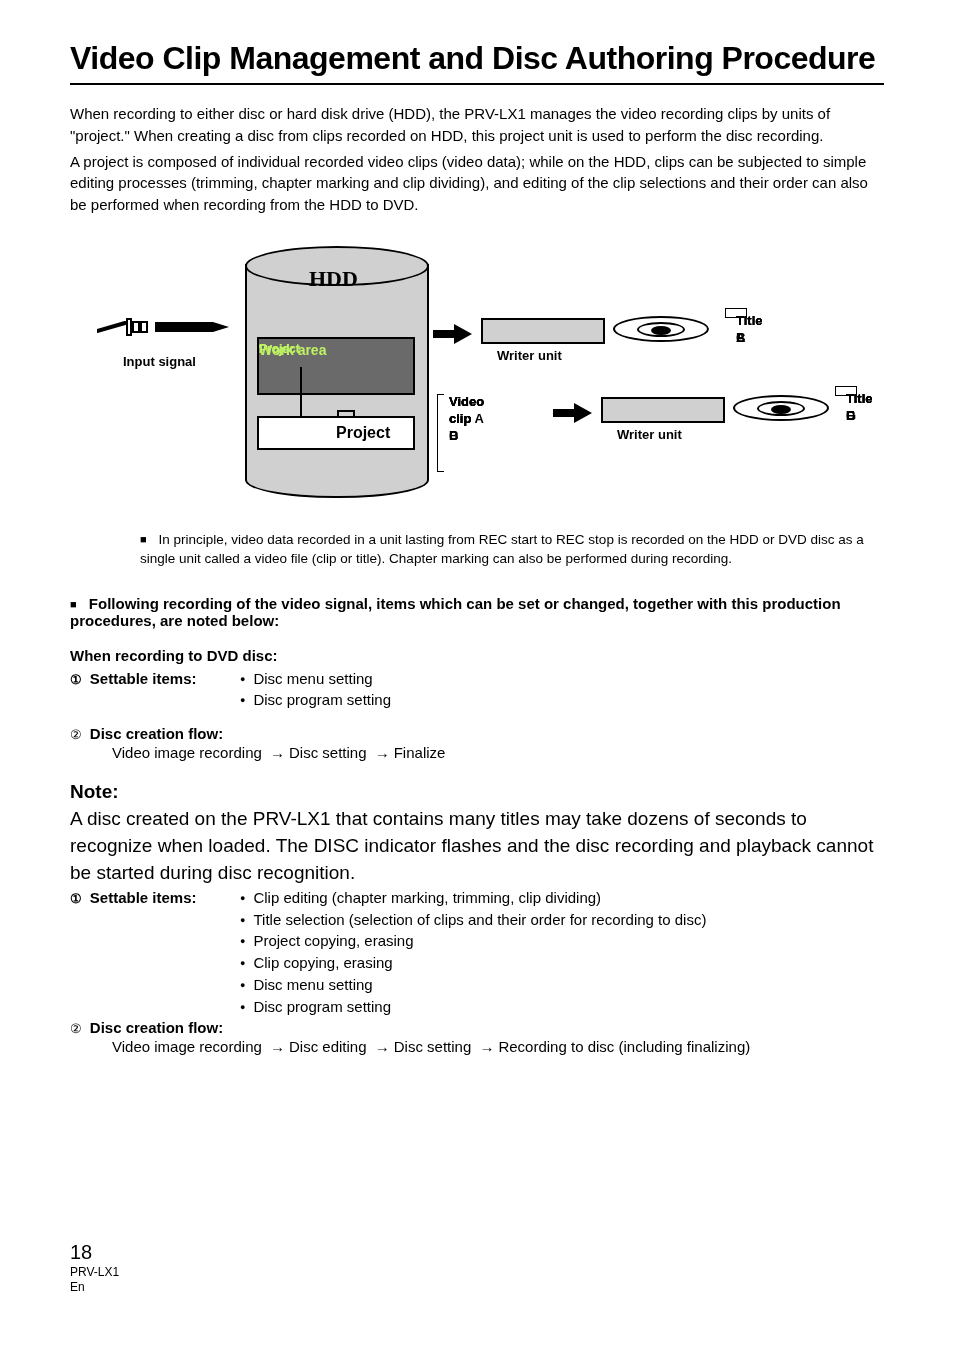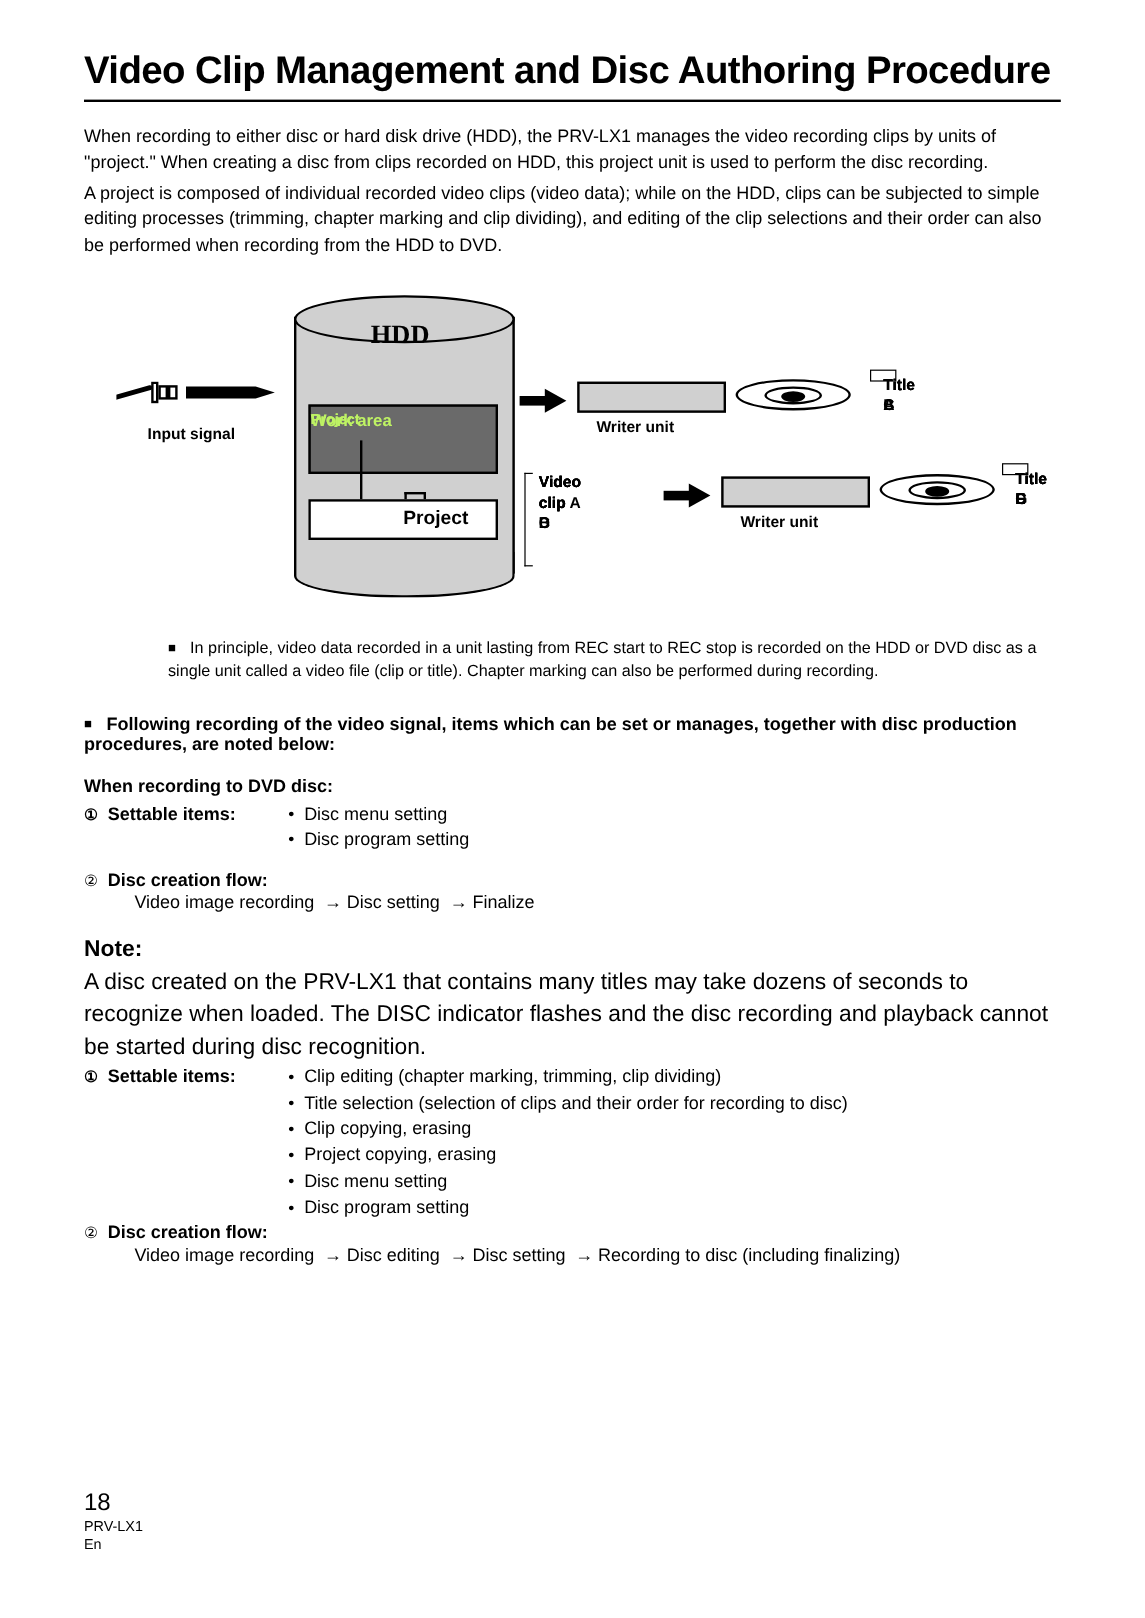--- a/index.html
+++ b/index.html
@@ -292,21 +292,21 @@
       <div>Title F</div>
       <div>Title G</div>
     </div>
   </div>
 
   <div style="font-size:13.5px; line-height:1.4; margin-left:70px; margin-bottom:26px;" class="sq-bullet">
     <span>In principle, video data recorded in a unit lasting from REC start to REC stop is recorded on the HDD or DVD disc as a single unit called a video file (clip or title). Chapter marking can also be performed during recording.</span>
   </div>
 
   <div style="font-size:15px; font-weight:bold; margin-left:0; margin-bottom:4px;" class="sq-bullet">
-    <span>Following recording of the video signal, items which can be set or manages, together with disc production procedures, are noted below:</span>
+    <span>Following recording of the video signal, items which can be set or changed, together with this production procedures, are noted below:</span>
   </div>
 
   <div class="section-heading">When recording to DVD disc:</div>
   <div class="sub-row">
     <div class="left">
       <span class="circ-num">①</span>
       <span>Settable items:</span>
     </div>
     <div class="items" style="font-weight:normal;">
       <div class="dot-bullet"><span>Disc menu setting</span></div>
@@ -329,22 +329,22 @@
   </div>
 
   <div class="sub-row">
     <div class="left">
       <span class="circ-num">①</span>
       <span>Settable items:</span>
     </div>
     <div class="items" style="font-weight:normal;">
       <div class="dot-bullet"><span>Clip editing (chapter marking, trimming, clip dividing)</span></div>
       <div class="dot-bullet"><span>Title selection (selection of clips and their order for recording to disc)</span></div>
+      <div class="dot-bullet"><span>Project copying, erasing</span></div>
       <div class="dot-bullet"><span>Clip copying, erasing</span></div>
-      <div class="dot-bullet"><span>Project copying, erasing</span></div>
       <div class="dot-bullet"><span>Disc menu setting</span></div>
       <div class="dot-bullet"><span>Disc program setting</span></div>
     </div>
   </div>
   <div style="font-size:15px; margin-top:2px;">
     <span class="circ-num">②</span>
     <b>Disc creation flow:</b>
   </div>
   <div style="font-size:15px; margin-left:42px; margin-top:2px;">
     <span>Video image recording</span>

